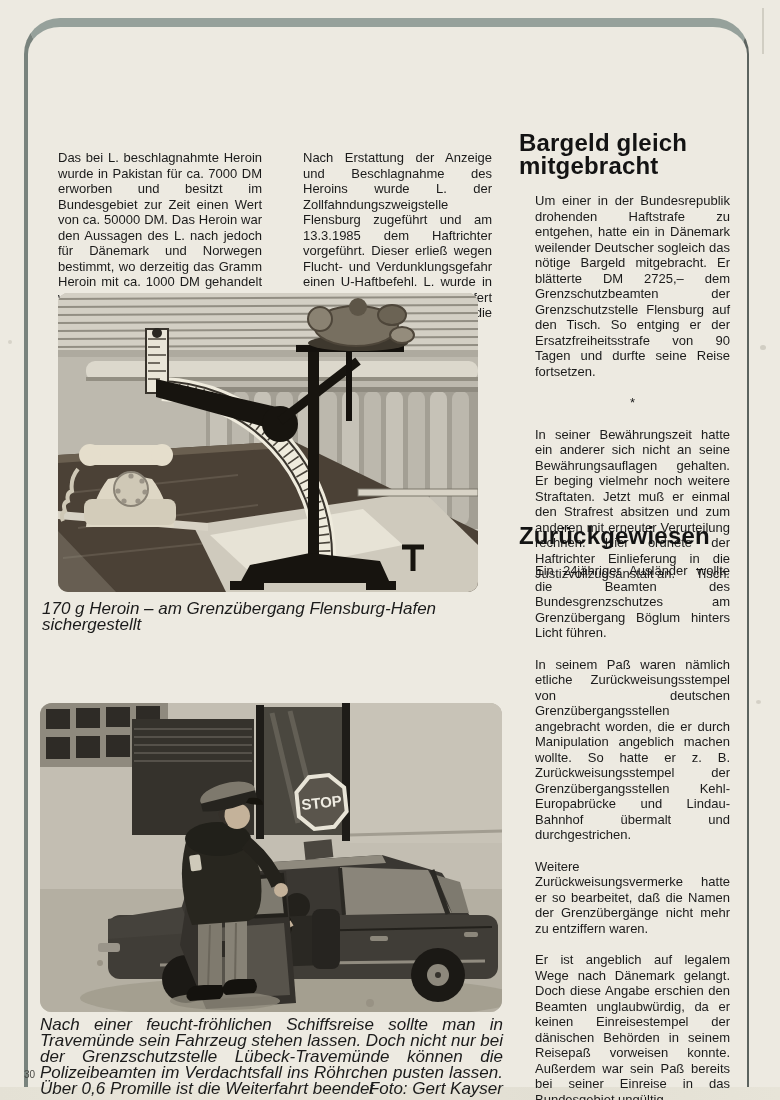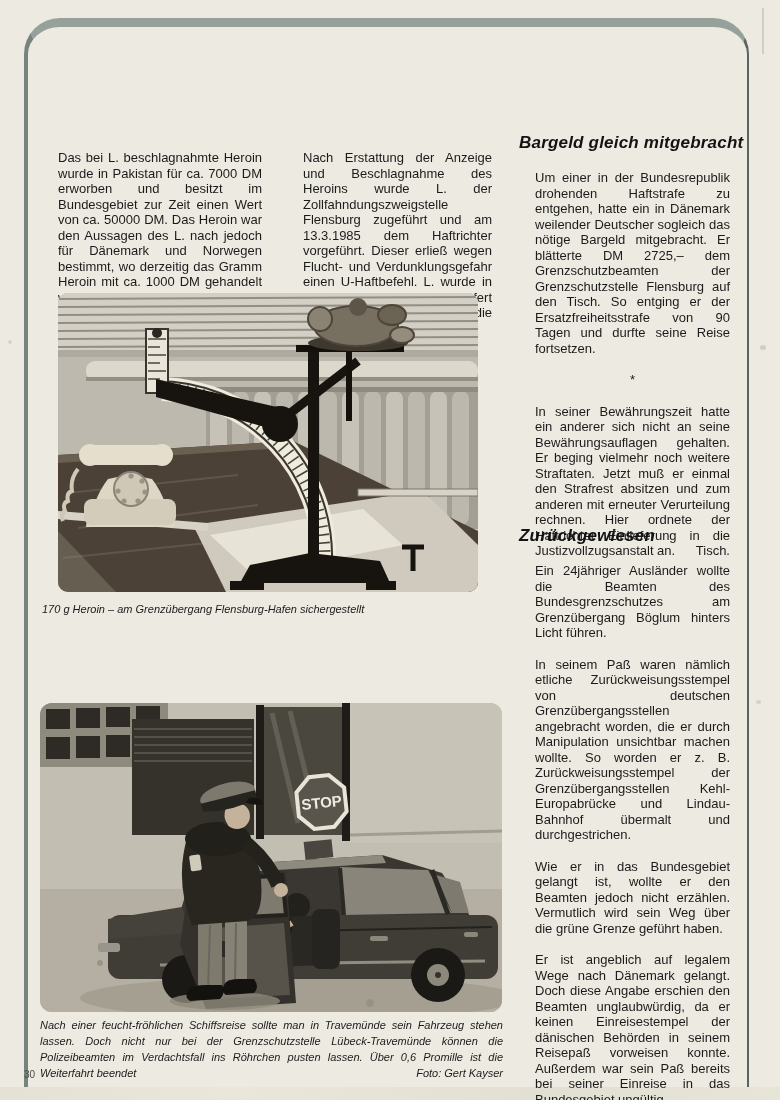--- a/index.html
+++ b/index.html
@@ -20,31 +20,31 @@
     border-radius:36px 36px 0 0;
     pointer-events:none;
   }
   .col{position:absolute;text-align:justify;font-size:13px;line-height:15.5px;}
   .col p{margin:16px;}
   #col1{left:42px;top:134px;width:236px;}
   #col2{left:287px;top:134px;width:221px;}
   #col3{left:519px;top:131px;width:227px;}
   #col3b{left:519px;top:524px;width:227px;}
   .headline{
-    font-size:17px;line-height:23px;font-weight:bold;font-style:italic;
+    font-size:24px;line-height:23px;font-weight:bold;
     color:#131313;margin:0 0 15px 0;letter-spacing:0.2px;text-align:left;
   }
   .star{text-align:center;margin:8px 0 11px 0;font-size:13px;}
   .with-byline{position:relative;}
   .byline{position:absolute;right:0;bottom:0;}
   .photo{position:absolute;overflow:hidden;background:#c9c5ba;}
   #photo1{left:58px;top:293px;width:420px;height:299px;border-radius:10px;}
   #photo2{left:40px;top:703px;width:462px;height:309px;border-radius:12px;}
   .photo svg{display:block;}
-  .caption{position:absolute;font-style:italic;font-size:11px;line-height:16px;}
+  .caption{position:absolute;font-style:italic;font-size:17px;line-height:16px;}
   #caption1{left:42px;top:601px;width:440px;}
   #caption2{left:40px;top:1017px;width:463px;text-align:justify;position:absolute;}
   #caption2 .credit{position:absolute;right:0;bottom:0;font-style:italic;}
   .page-number{position:absolute;left:24px;top:1069px;font-size:10px;color:#4a4a46;}
   .speck{position:absolute;background:#b6b2a6;border-radius:50%;}
   .scan-dash{position:absolute;background:#b0aca0;}
   .bottom-strip{position:absolute;left:0;top:1087px;width:780px;height:13px;
     background:linear-gradient(90deg,#e4e1d5,#e9e6da 30%,#e2dfd3 70%,#e7e4d8);}
 </style>
 </head>
@@ -69,22 +69,22 @@
 <div class="col" id="col3">
   <h2 class="headline">Bargeld gleich mitgebracht</h2>
   <p>Um einer in der Bundesrepublik drohenden Haftstrafe zu entgehen, hatte ein in Dänemark weilender Deutscher sogleich das nötige Bargeld mitgebracht. Er blätterte DM 2725,– dem Grenzschutzbeamten der Grenzschutzstelle Flensburg auf den Tisch. So entging er der Ersatzfreiheitsstrafe von 90 Tagen und durfte seine Reise fortsetzen.</p>
   <p class="star">*</p>
   <p class="with-byline"><span>In seiner Bewährungszeit hatte ein anderer sich nicht an seine Bewährungsauflagen gehalten. Er beging vielmehr noch weitere Straftaten. Jetzt muß er einmal den Strafrest absitzen und zum anderen mit erneuter Verurteilung rechnen. Hier ordnete der Haftrichter Einlieferung in die Justizvollzugsanstalt an.</span><span class="byline">Tisch.</span></p>
 </div>
 
 <div class="col" id="col3b">
   <h2 class="headline">Zurückgewiesen</h2>
   <p>Ein 24jähriger Ausländer wollte die Beamten des Bundesgrenzschutzes am Grenzübergang Böglum hinters Licht führen.</p>
-  <p>In seinem Paß waren nämlich etliche Zurückweisungsstempel von deutschen Grenzübergangsstellen angebracht worden, die er durch Manipulation unsichtbar machen wollte. So worden er z. B. Zurückweisungsstempel der Grenzübergangsstellen Kehl-Europabrücke und Lindau-Bahnhof übermalt und durchgestrichen.</p>
-  <p>Wie er in das Bundesgebiet gelangt ist, wollte er den Beamten jedoch nicht erzählen. Vermutlich wird sein Weg über die grüne Grenze geführt haben.</p>
+  <p>In seinem Paß waren nämlich etliche Zurückweisungsstempel von deutschen Grenzübergangsstellen angebracht worden, die er durch Manipulation angeblich machen wollte. So hatte er z. B. Zurückweisungsstempel der Grenzübergangsstellen Kehl-Europabrücke und Lindau-Bahnhof übermalt und durchgestrichen.</p>
+  <p>Weitere Zurückweisungsvermerke hatte er so bearbeitet, daß die Namen der Grenzübergänge nicht mehr zu entziffern waren.</p>
   <p>Er ist angeblich auf legalem Wege nach Dänemark gelangt. Doch diese Angabe erschien den Beamten unglaubwürdig, da er keinen Einreisestempel der dänischen Behörden in seinem Reisepaß vorweisen konnte. Außerdem war sein Paß bereits bei seiner Einreise in das Bundesgebiet ungültig.</p>
   <p>Die Beamten des Bundesgrenzschutzes erstatteten gegen ihn eine Strafanzeige wegen Verstoßes gegen das Ausländergesetz und Urkundenfälschung.</p>
 
 </div>
 
 <div class="photo" id="photo1">
   <svg width="420" height="299" viewBox="0 0 420 299">
     <rect x="0" y="0" width="420" height="299" fill="#c9c5ba"></rect>
 
     <g>

